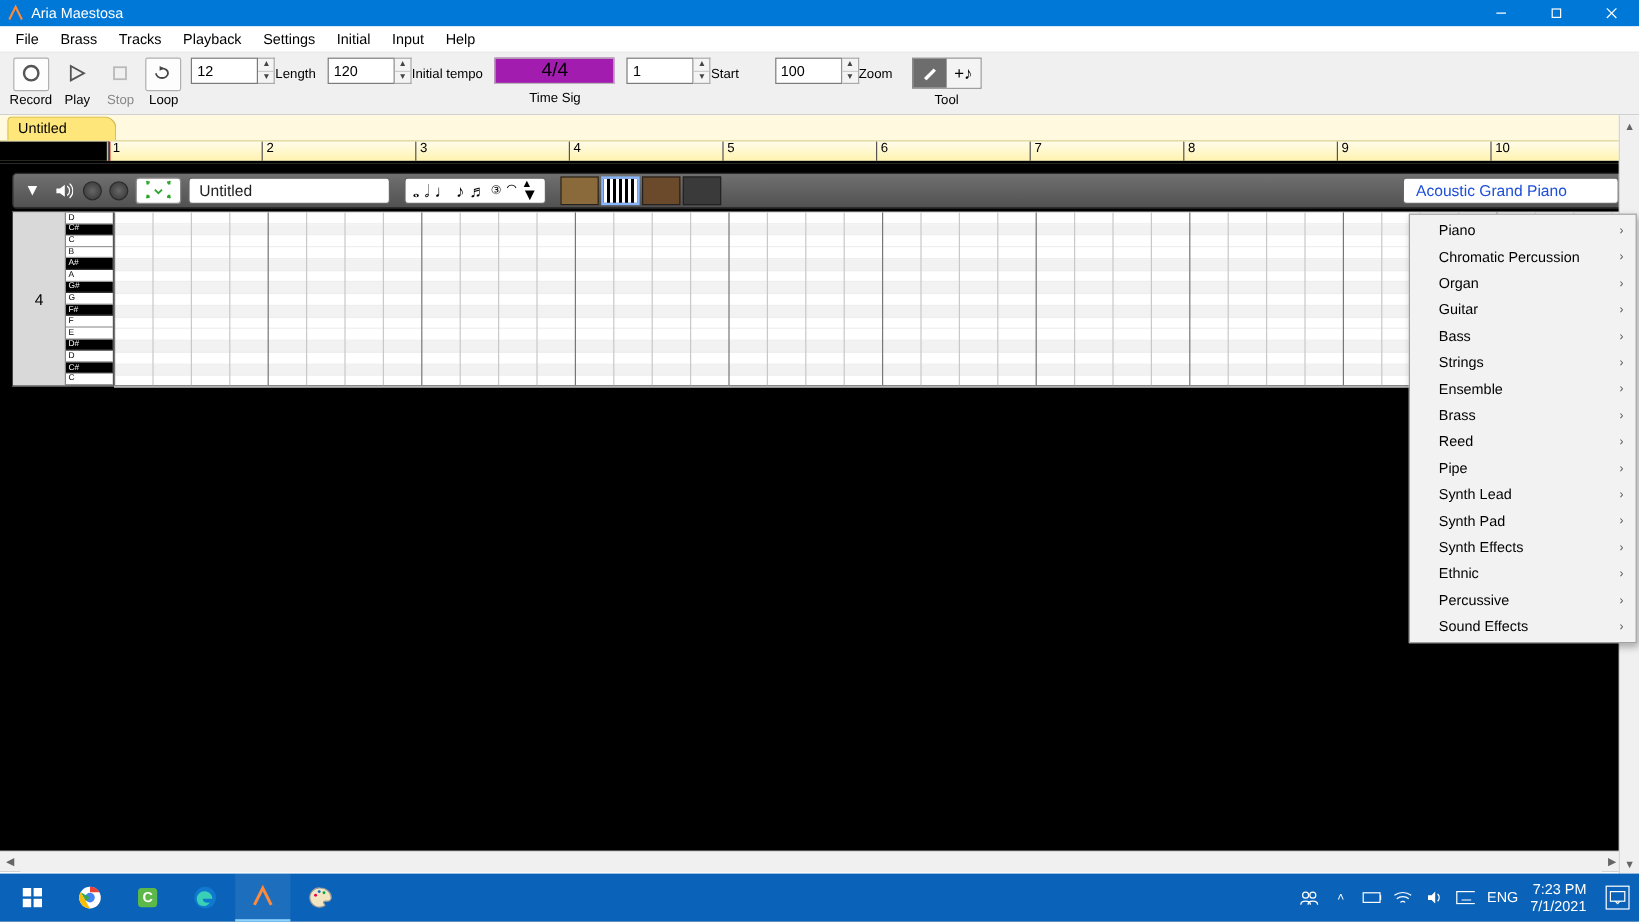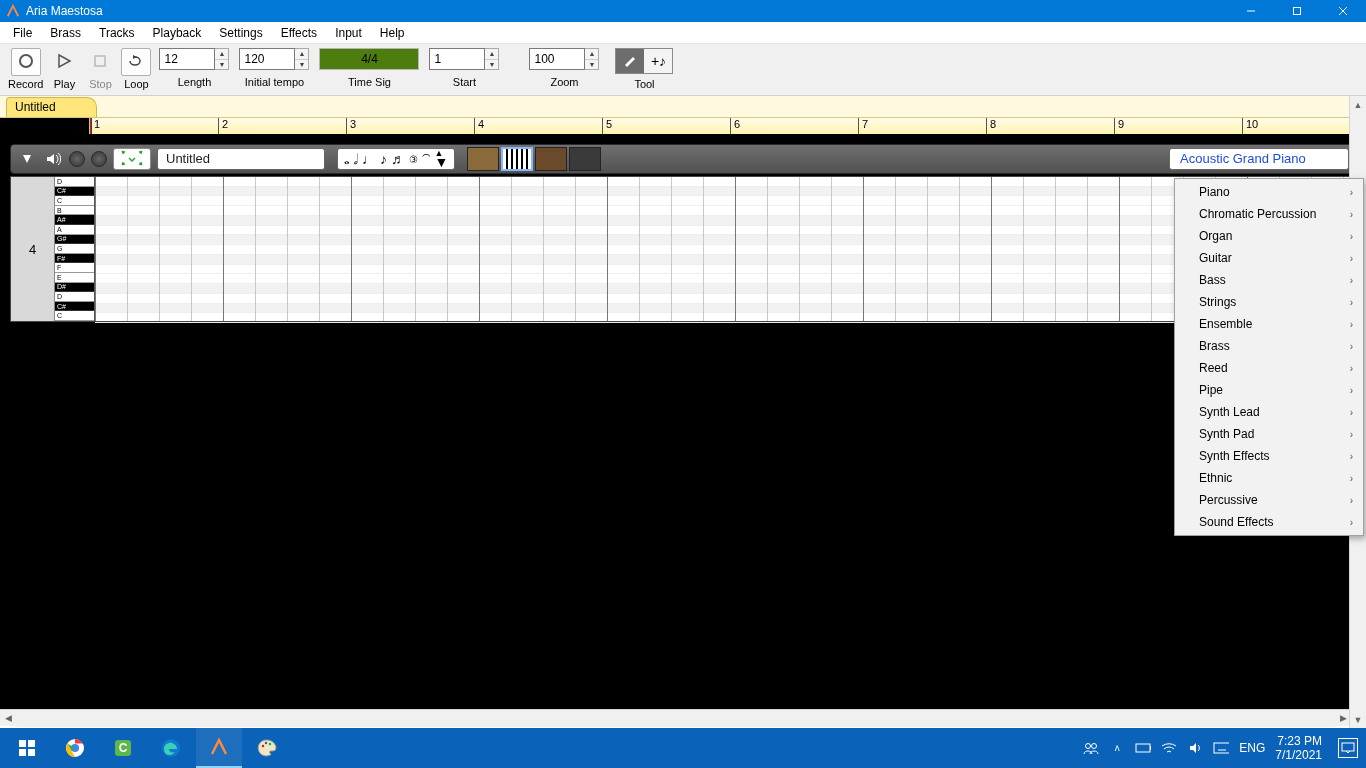--- a/index.html
+++ b/index.html
@@ -19,30 +19,30 @@
 
 
 .toolbar { height: 52px; background: #f0f0f0; display: flex; align-items: flex-start; padding: 4px 6px 0 6px; gap: 2px; border-bottom: 1px solid #d0d0d0; }
 .tool-btn { display: flex; flex-direction: column; align-items: center; justify-content: space-between; padding: 0 2px; }
 .tool-btn .icon-box { width: 30px; height: 28px; border: 1px solid transparent; display: flex; align-items: center; justify-content: center; border-radius: 2px; }
 .tool-btn.bordered .icon-box { border: 1px solid #b0b0b0; background: #fdfdfd; }
 .tool-btn .tool-label { font-size: 11px; margin-top: 2px; color: #000; }
 .tool-btn.disabled .tool-label { color: #888; }
 .tool-btn.disabled .icon-box svg { opacity: .35; }
 
-.spin-field { display:flex; flex-direction:column; align-items:center; margin: 0 4px; }
+.spin-field { display:flex; flex-direction:row; align-items:center; margin: 0 4px; }
 .spin-field .spin-ctrl { display:flex; align-items:stretch; height: 22px; }
 .spin-field input { width: 56px; height: 22px; border: 1px solid #7a7a7a; font-size: 12px; padding-left: 4px; background:#fff; }
 .spin-field .spin-arrows { display:flex; flex-direction:column; width:14px; border:1px solid #aaa; border-left:none; background:#f4f4f4; }
 .spin-field .spin-arrows div { flex:1; display:flex; align-items:center; justify-content:center; font-size:7px; color:#444; line-height:1; }
 .spin-field .spin-arrows div:first-child { border-bottom:1px solid #ccc; }
 .spin-field .spin-label { font-size: 11px; margin-top: 6px; }
 
 .timesig-btn { display:flex; flex-direction:column; align-items:center; margin: 0 4px; }
-.timesig-btn .ts-box { width:100px; height:22px; border:1px solid #b6b6b6; background:#4d7c0f; display:flex; align-items:center; justify-content:center; font-size:12px; }
+.timesig-btn .ts-box { width:100px; height:22px; border:1px solid #b6b6b6; background:#a21caf; display:flex; align-items:center; justify-content:center; font-size:16px; }
 .timesig-btn .ts-label { font-size:11px; margin-top:6px; }
 
 .tool-mode { display:flex; flex-direction:column; align-items:center; margin-left: 10px; }
 .tool-mode .tm-box { display:flex; height:26px; border:1px solid #8a8a8a; }
 .tool-mode .tm-btn { width:28px; display:flex; align-items:center; justify-content:center; }
 .tool-mode .tm-btn.active { background:#6d6d6d; }
 .tool-mode .tm-btn:not(.active) { background:#f4f4f4; }
 .tool-mode .tm-label { font-size:11px; margin-top:4px; }
 
 
@@ -141,21 +141,21 @@
       </div>
   </div>
 </div>
 
 <div class="menubar">
   <div class="menu-item">File</div>
   <div class="menu-item">Brass</div>
   <div class="menu-item">Tracks</div>
   <div class="menu-item">Playback</div>
   <div class="menu-item">Settings</div>
-  <div class="menu-item">Effects</div>
+  <div class="menu-item">Initial</div>
   <div class="menu-item">Input</div>
   <div class="menu-item">Help</div>
 </div>
 
 <div class="toolbar">
   <div class="tool-btn bordered">
     <div class="icon-box">
         <span><svg width="16" height="16">
             <circle cx="8" cy="8" r="6" fill="none" stroke="#555" stroke-width="2"></circle>
           </svg></span>

